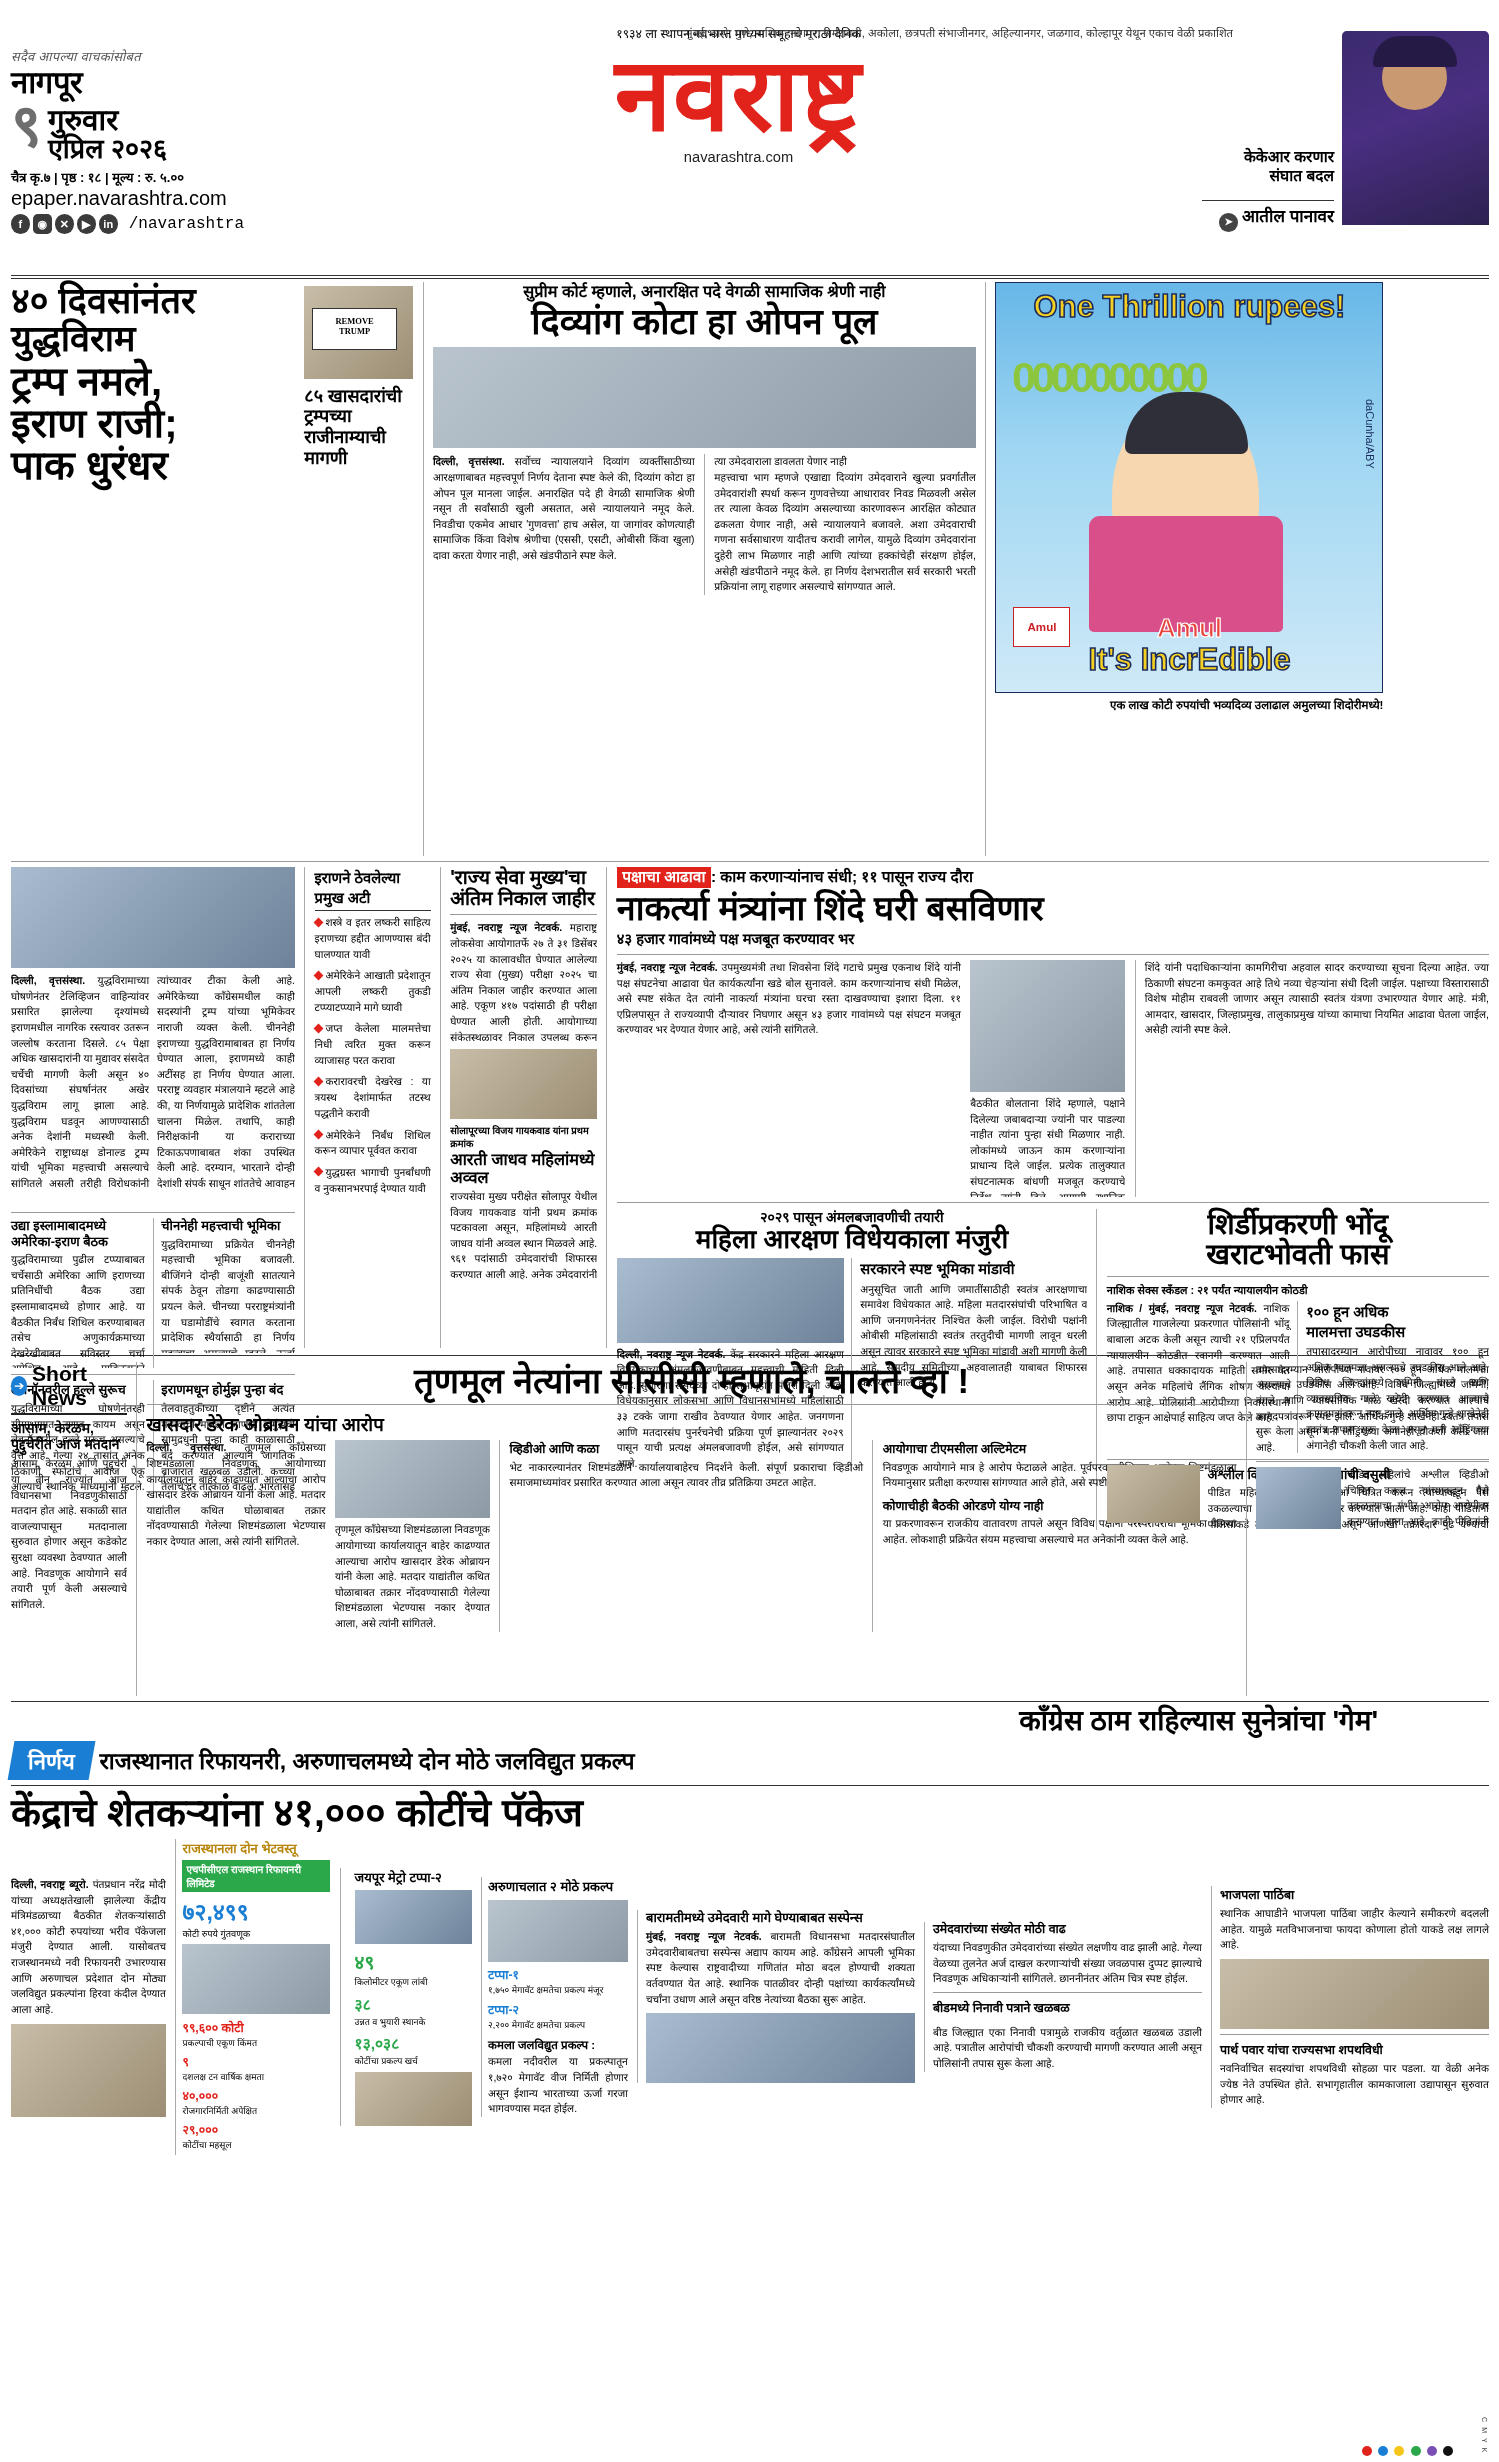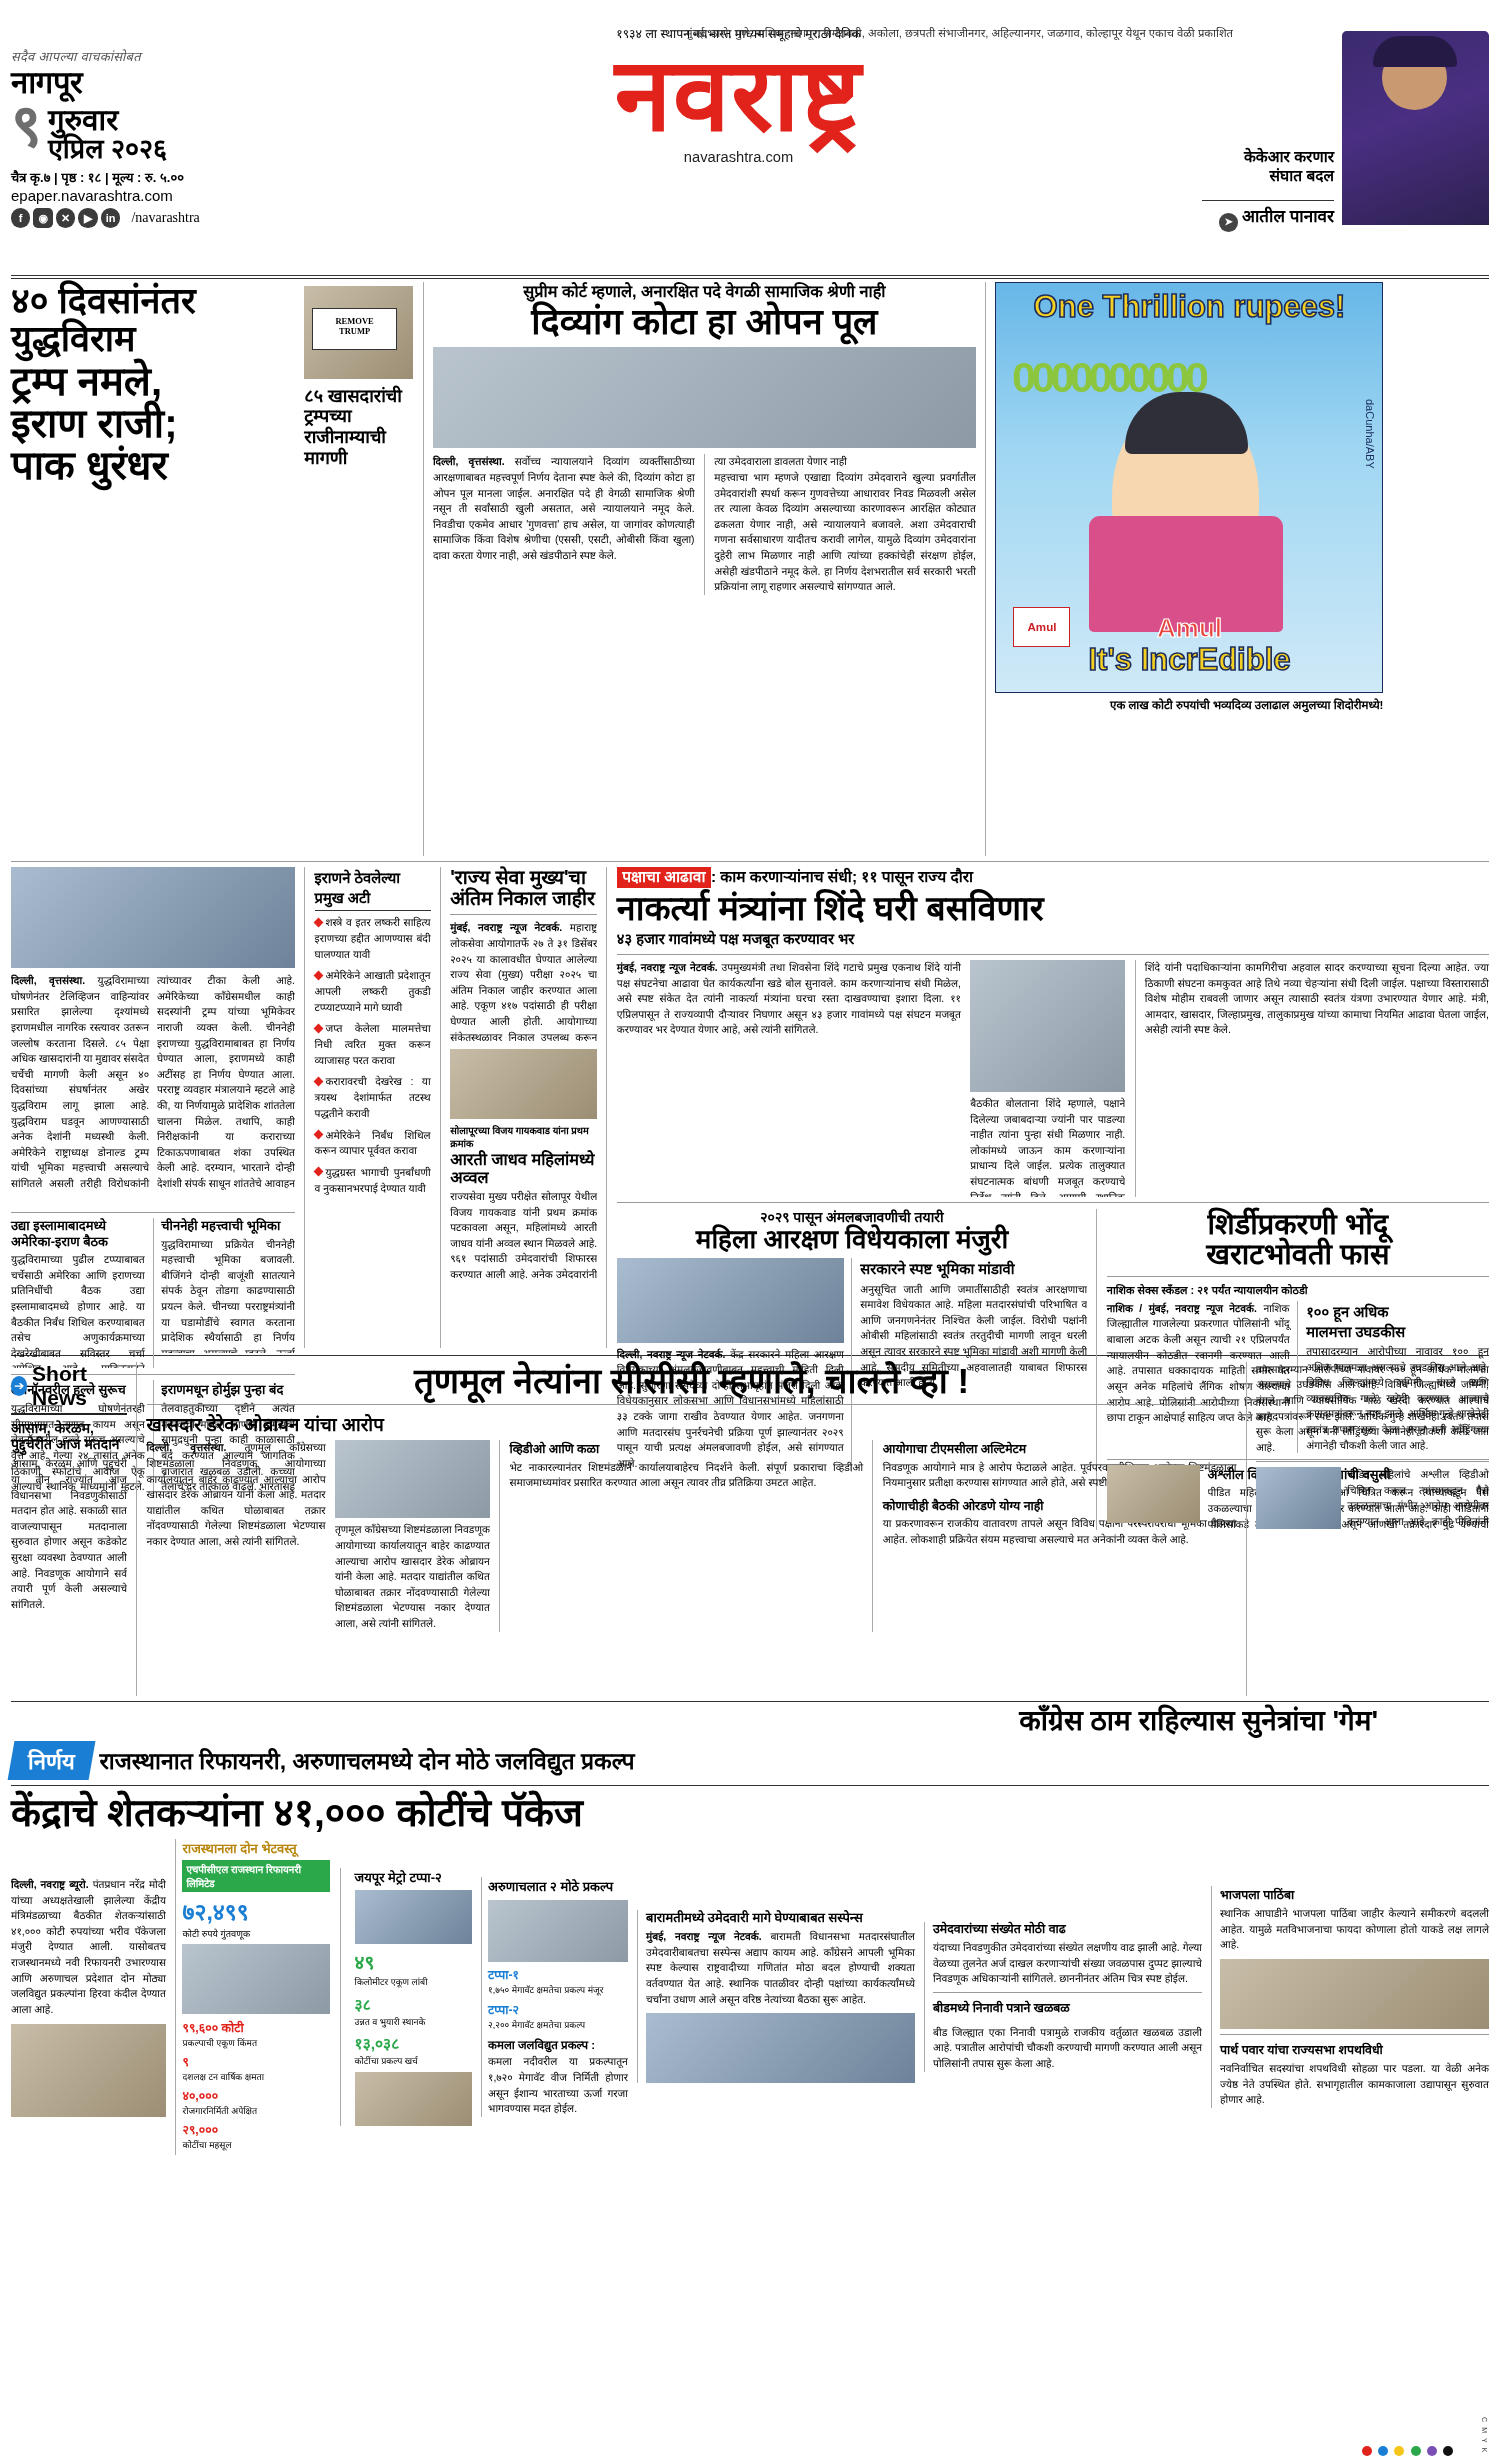--- a/index.html
+++ b/index.html
@@ -15,27 +15,27 @@
   .masthead { display:flex; align-items:flex-start; height:256px; position:relative; }
   .mh-left { width:233px; padding-top:33px; }
   .tagline { font-size:13px; color:#555; font-style:italic; letter-spacing:0.2px; }
   .city { font-size:31px; font-weight:bold; line-height:1.05; margin-top:1.6px; letter-spacing:-0.4px;}
   .daterow { display:flex; align-items:flex-start; margin-top:3.1px; }
   .bigdate { font-size:59px; font-weight:bold; color:#6e6e6e; line-height:.82; margin-right:6.2px; }
   .dcol { padding-top:3.1px; }
   .dayname { font-size:29.5px; font-weight:bold; line-height:1.0; }
   .monthyear { font-size:27px; font-weight:bold; line-height:1.05; }
   .issueline { font-size:13px; margin-top:4.7px; font-weight:bold; }
-  .epaper { font-size:15px; font-family:"Liberation Sans", sans-serif; margin-top:1.6px; }
+  .epaper { font-size:20px; font-family:"Liberation Sans", sans-serif; margin-top:1.6px; }
   .socials { display:flex; align-items:center; gap:3.1px; margin-top:3.9px; }
   .sicon { width:19.4px; height:19.4px; border-radius:50%; background:#3b3b3b; color:#fff;
            font-size:11px; display:flex; align-items:center; justify-content:center;
            font-family:"Liberation Sans", sans-serif; font-weight:bold; }
   .sq { border-radius:4.7px; }
-  .shandle { font-size:14px; font-family:Liberation Serif, serif; margin-left:8px; }
+  .shandle { font-size:16px; font-family:Liberation Mono, monospace; margin-left:8px; }
 
   .mh-center { flex:1; text-align:center; position:relative; }
   .estline { font-size:12.4px; margin-top:11px; }
   .logo { font-size:102px; font-weight:bold; color:#e1231c; line-height:1.0;
           letter-spacing:1.6px; margin-top:1.6px; font-family:"Liberation Sans", sans-serif; }
   .siteline { font-size:14.7px; margin-top:3.1px; font-family:"Liberation Sans", sans-serif; color:#222; }
   .cities { position:absolute; right:0; top:11px; width:761px; text-align:right;
             font-size:11.3px; color:#333; }
 
   .mh-right { width:256px; position:relative; padding-top:62px; text-align:right; }

